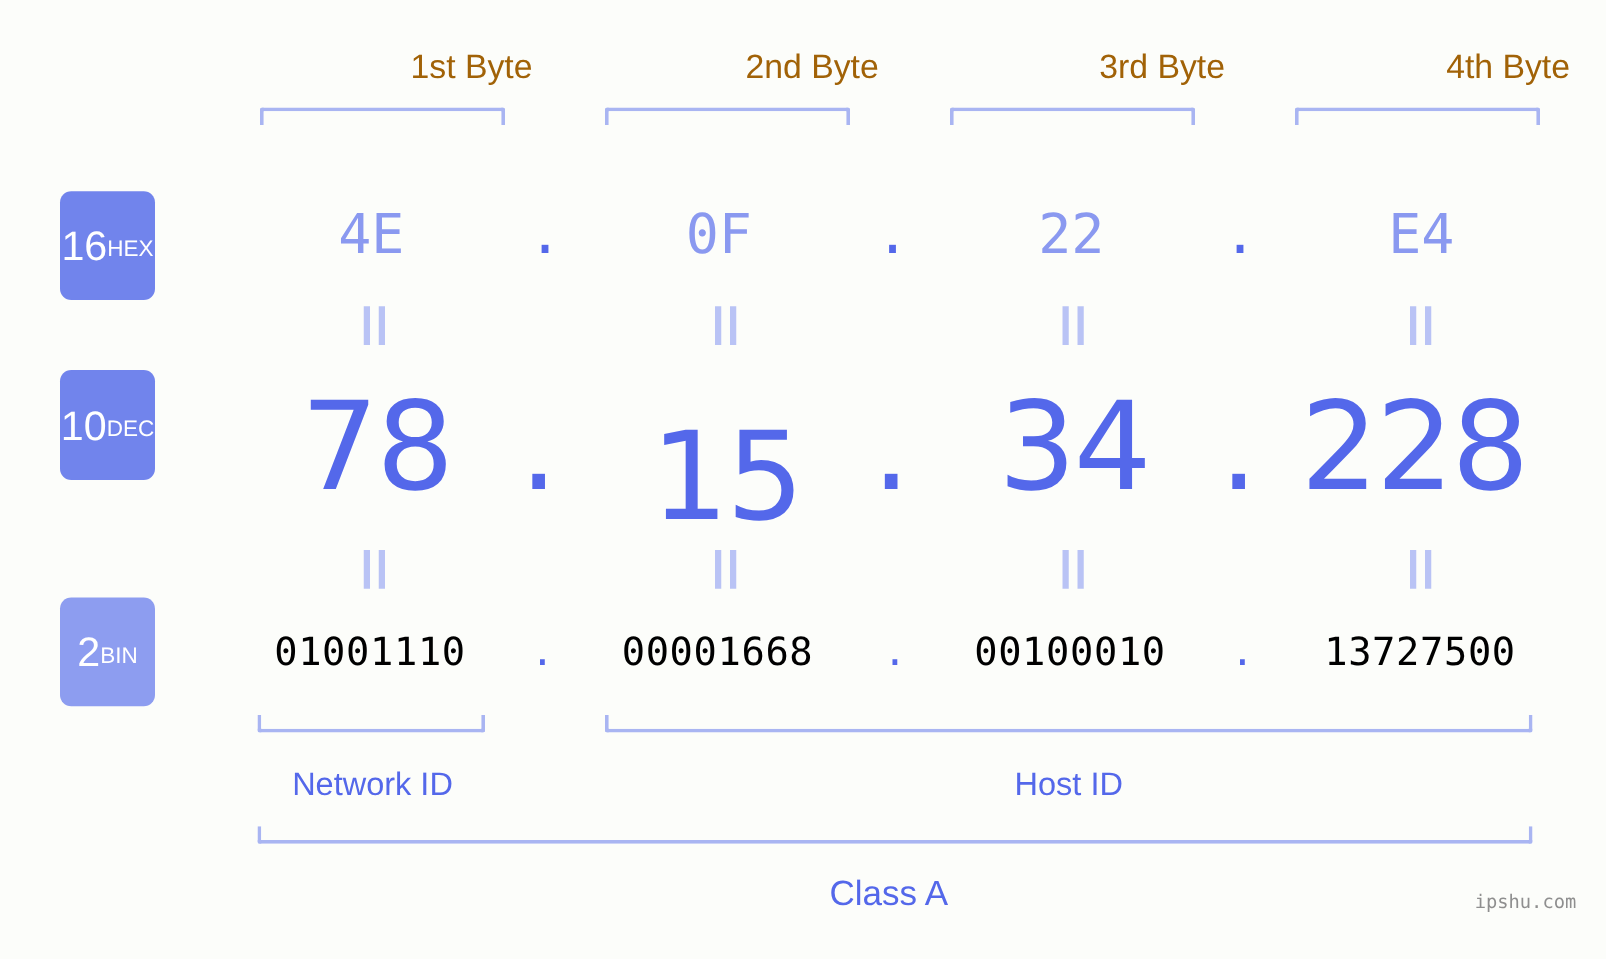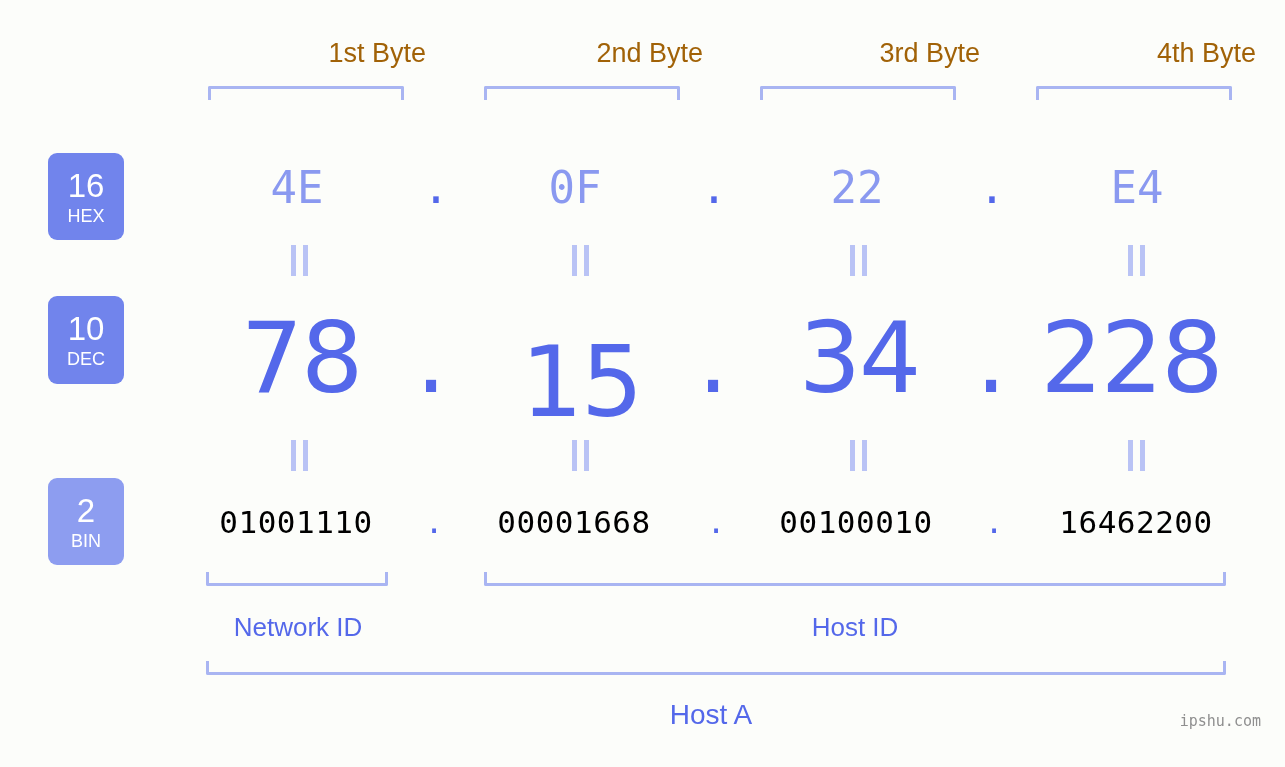--- a/index.html
+++ b/index.html
@@ -54,21 +54,21 @@
 
   
   .badge {
     position: absolute;
     left: 48px;
     width: 76px;
     border-radius: 9px;
     color: #ffffff;
     text-align: center;
     display: flex;
-    flex-direction: column;
+    flex-direction: row;
     align-items: center;
     justify-content: center;
     line-height: 1;
   }
   .badge .num {
     font-size: 33px;
     font-weight: 400;
     line-height: 1;
     display: block;
   }
@@ -274,27 +274,27 @@
       <i></i>
       <i></i>
     </div>
 
   <div class="cell bin-val" style="left:186px; width:220px;">01001110</div>
   <div class="bin-dot" style="left:406px; width:56px;">.</div>
   <div class="cell bin-val" style="left:464px; width:220px;">00001668</div>
   <div class="bin-dot" style="left:688px; width:56px;">.</div>
   <div class="cell bin-val" style="left:746px; width:220px;">00100010</div>
   <div class="bin-dot" style="left:966px; width:56px;">.</div>
-  <div class="cell bin-val" style="left:1026px; width:220px;">16462200</div>
+  <div class="cell bin-val" style="left:1026px; width:220px;">13727500</div>
 
   <div class="bracket up" style="left:206px; top:572px; width:182px;"></div>
   <div class="bracket up" style="left:484px; top:572px; width:742px;"></div>
 
   <div class="id-label" style="left:735px; top:609px; width:240px;">Host ID</div>
   <div class="id-label" style="left:178px; top:609px; width:240px;">Network ID</div>
 
   <div class="bracket up" style="left:206px; top:661px; width:1020px;"></div>
 
-  <div class="class-label" style="left:591px; top:695px; width:240px;">Host A</div>
+  <div class="class-label" style="left:591px; top:695px; width:240px;">Class A</div>
 
   <div class="watermark">ipshu.com</div>
 
 </div>
 
 </body></html>

